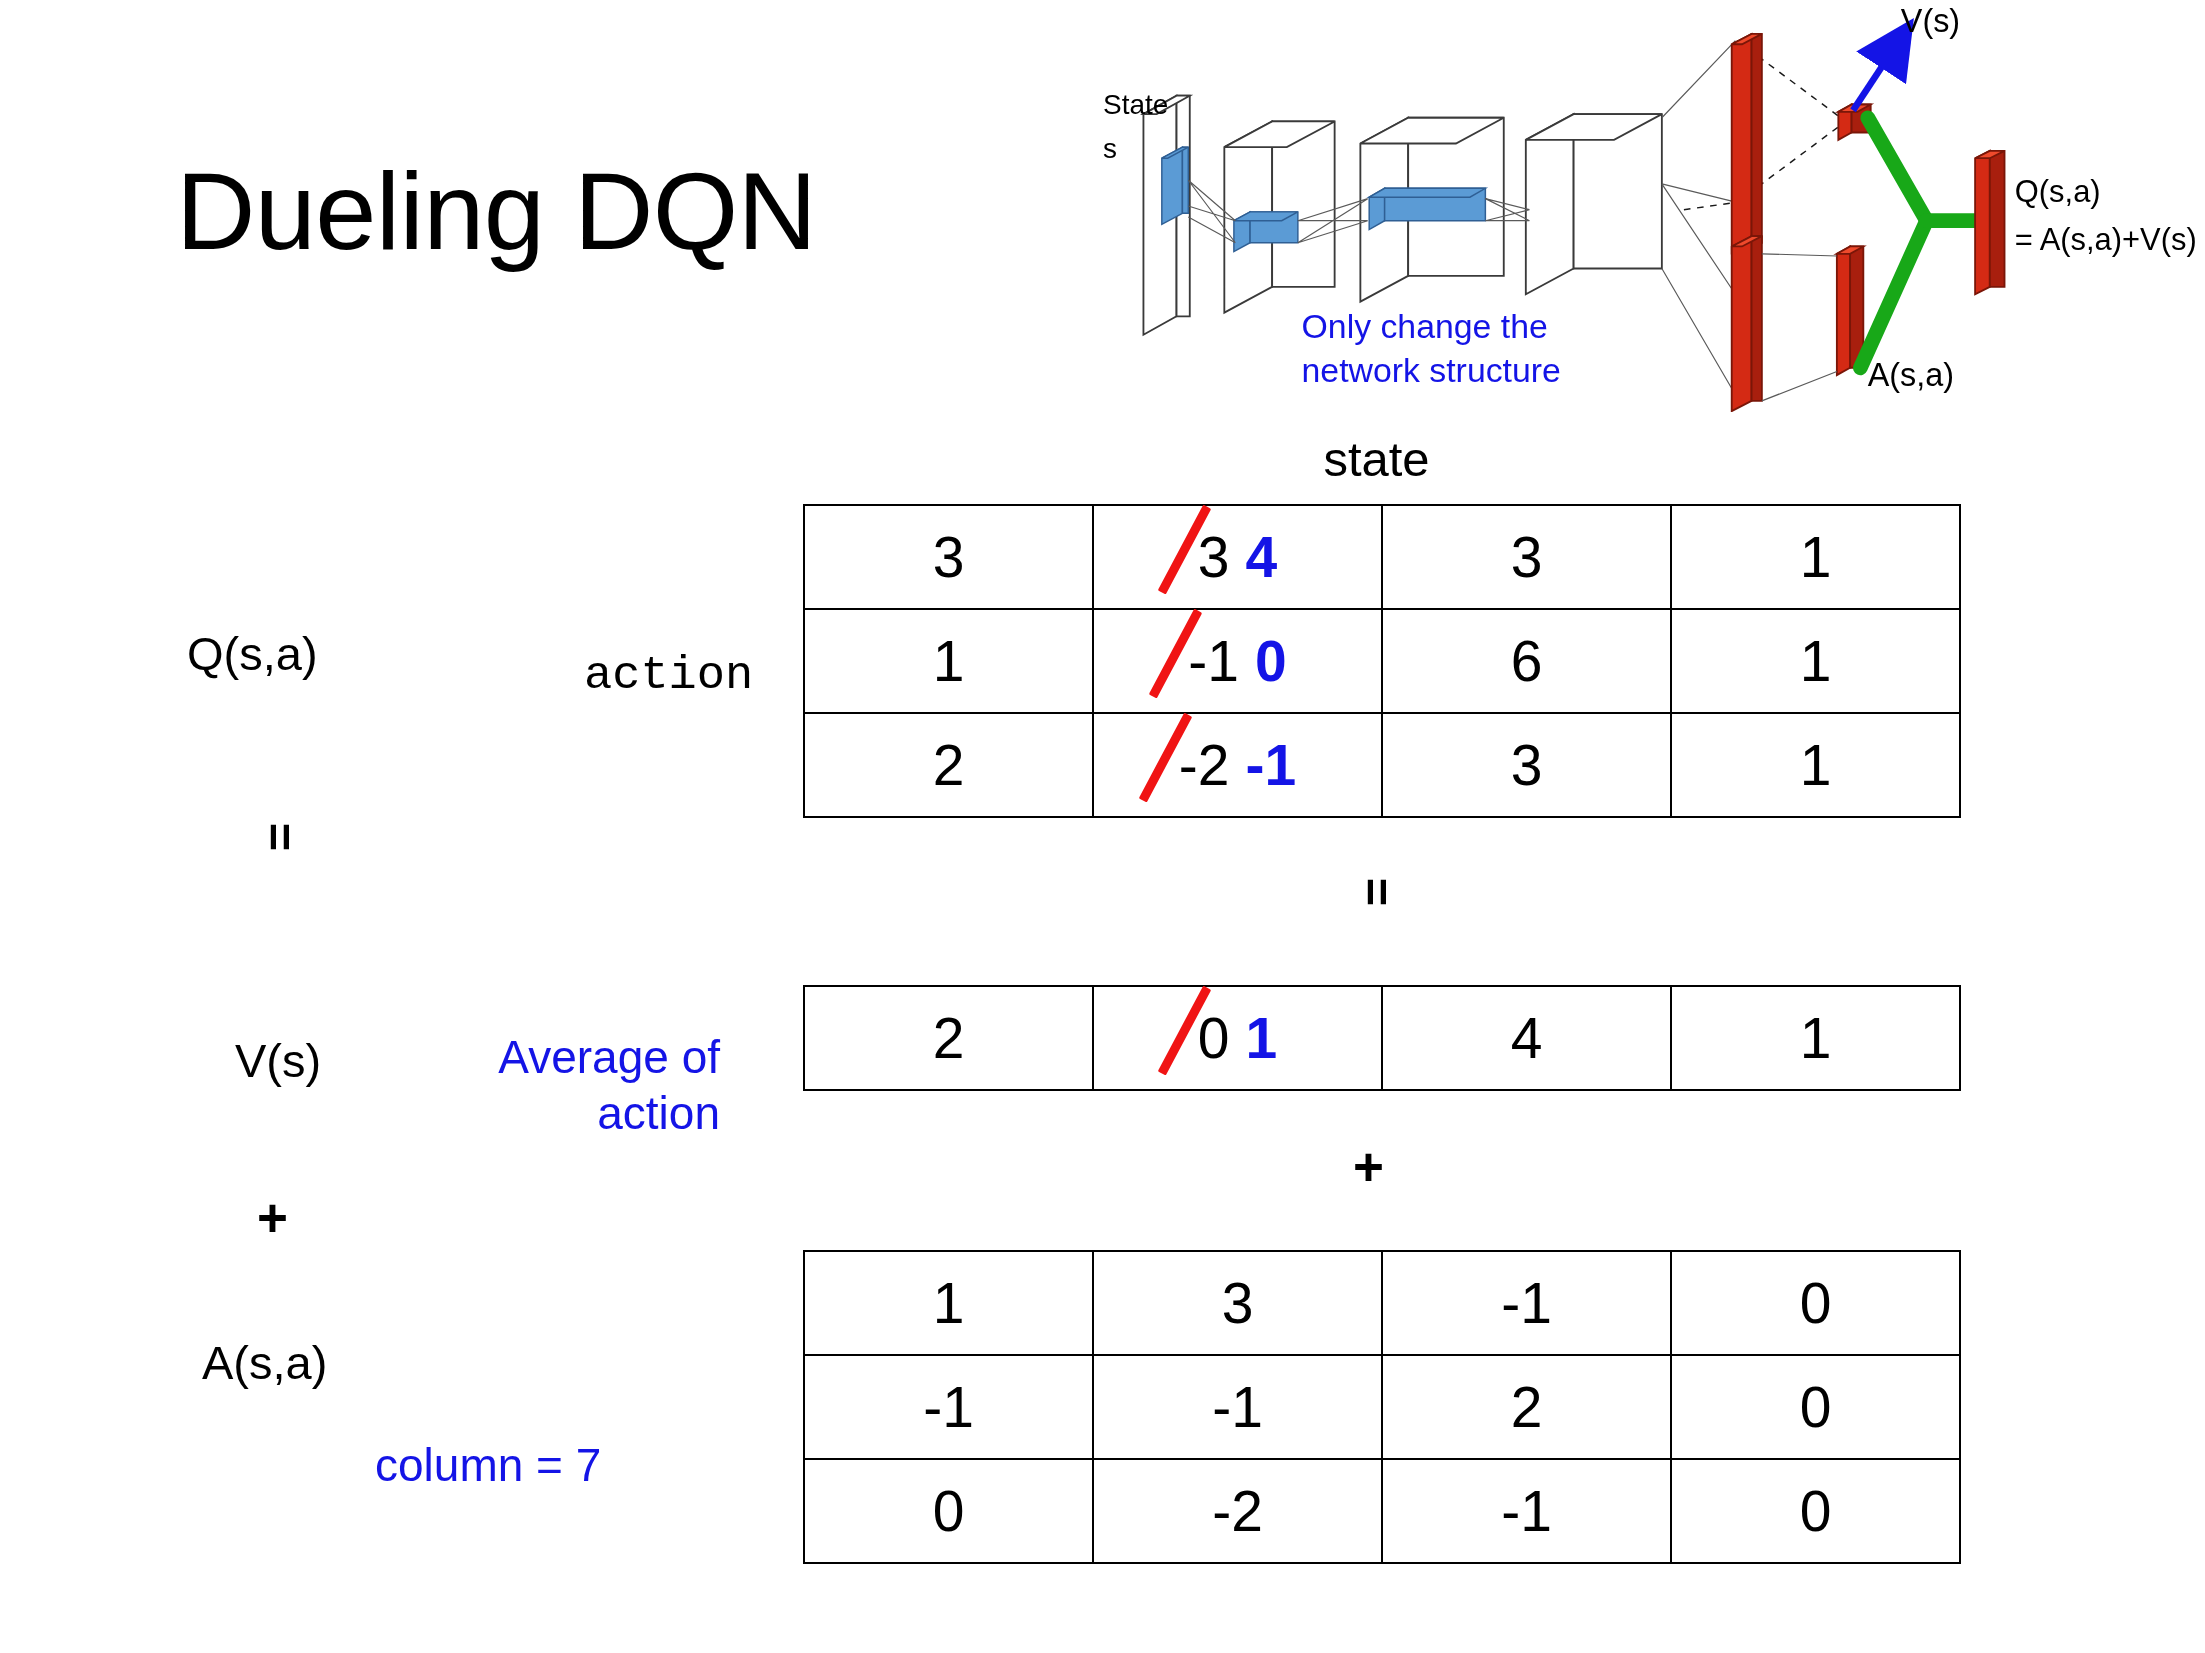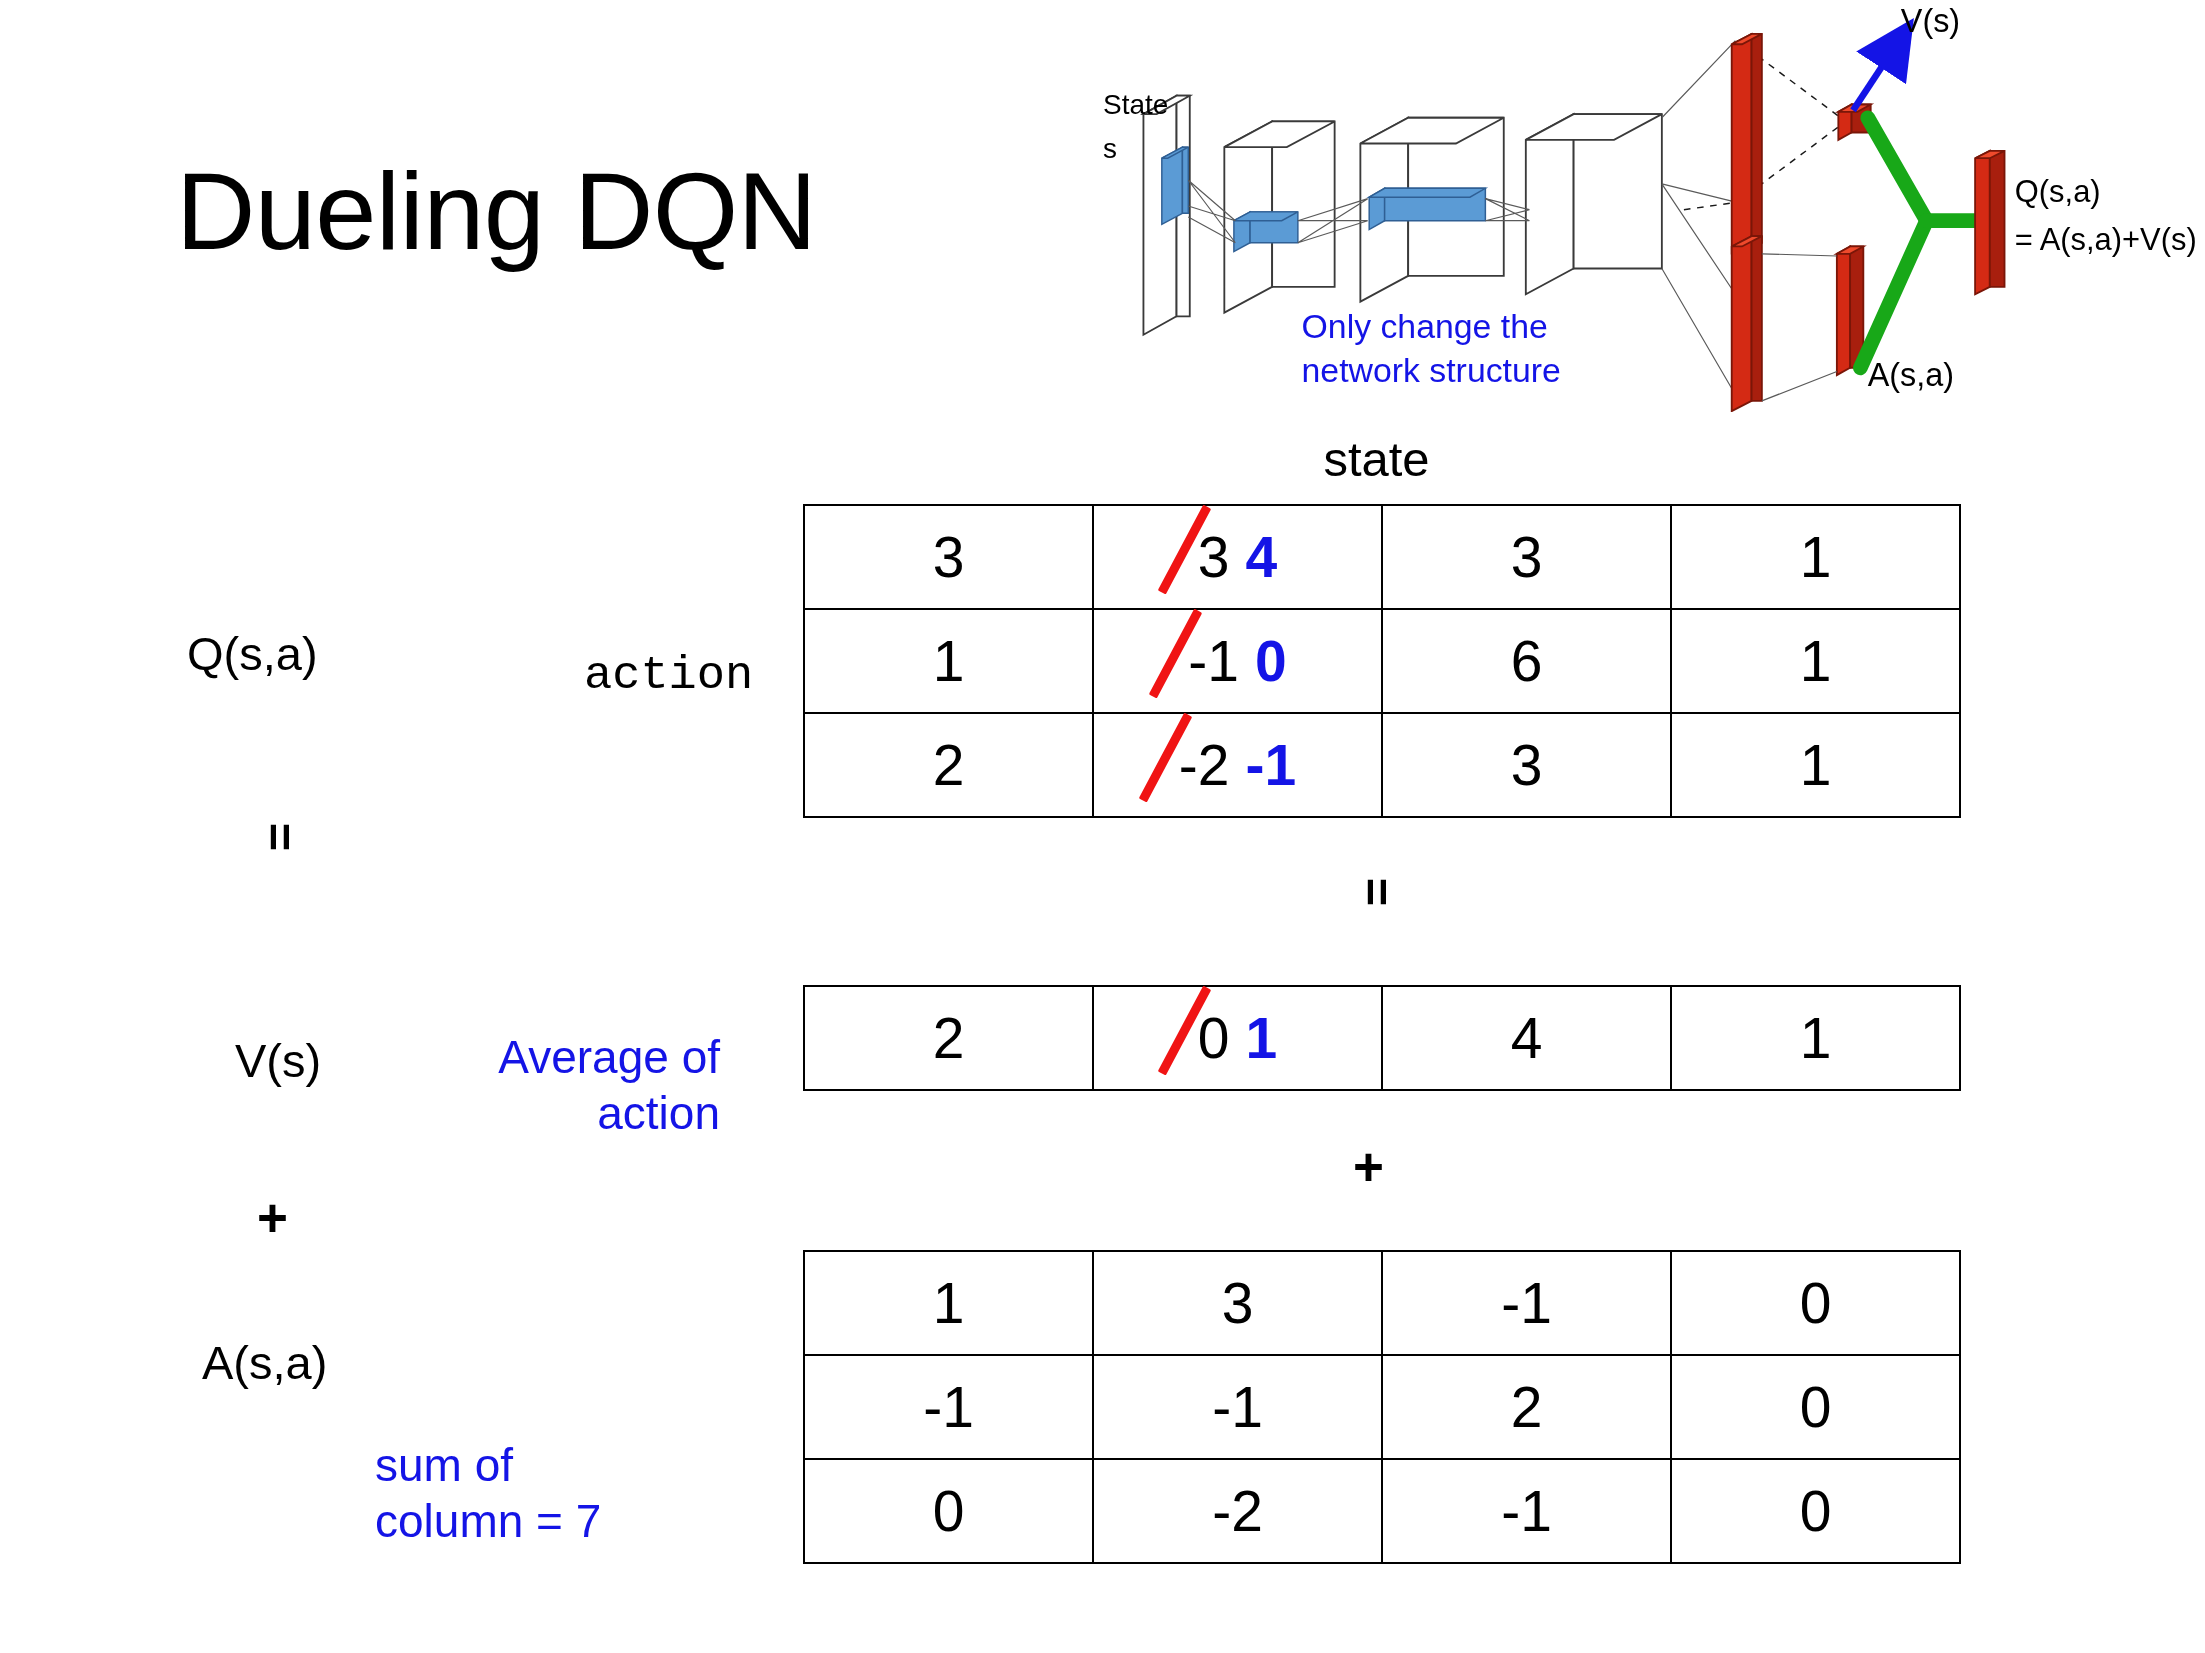--- a/index.html
+++ b/index.html
@@ -200,21 +200,20 @@
 <div class="abs lbl" id="label-q">Q(s,a)</div>
 <div class="abs lbl" id="label-v">V(s)</div>
 <div class="abs lbl" id="label-a">A(s,a)</div>
 
 <div class="abs" id="note-average">
   <div>Average of</div>
   <div>action</div>
 </div>
 
 <div class="abs" id="note-sum">
-  <div>sum of</div>
   <div>column = 7</div>
 </div>
 
 <div class="abs eqmark" id="eq-left">=</div>
 <div class="abs eqmark" id="eq-mid">=</div>
 <div class="abs plusmark" id="plus-left">+</div>
 <div class="abs plusmark" id="plus-mid">+</div>
 
 <table class="grid" id="table-q">
     <tbody>

